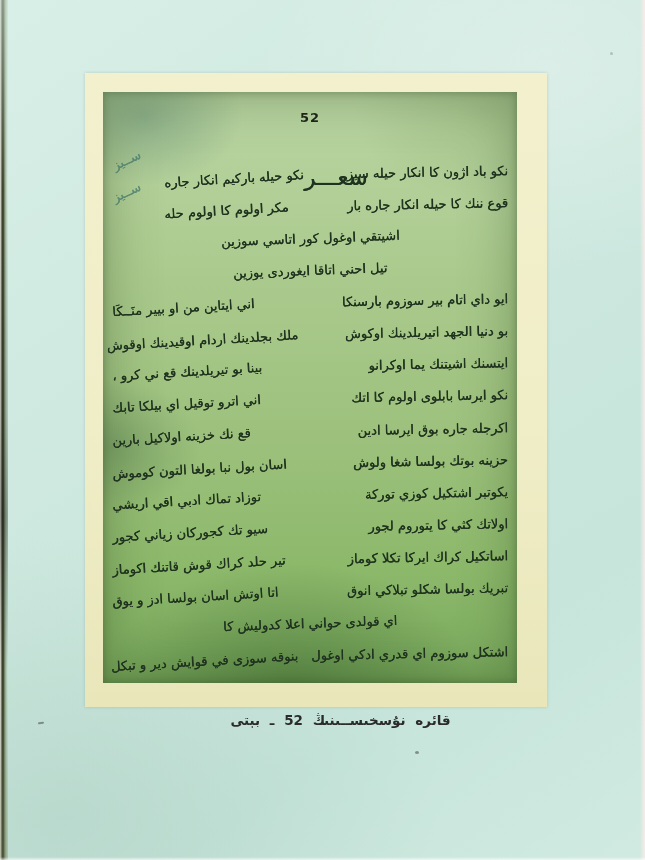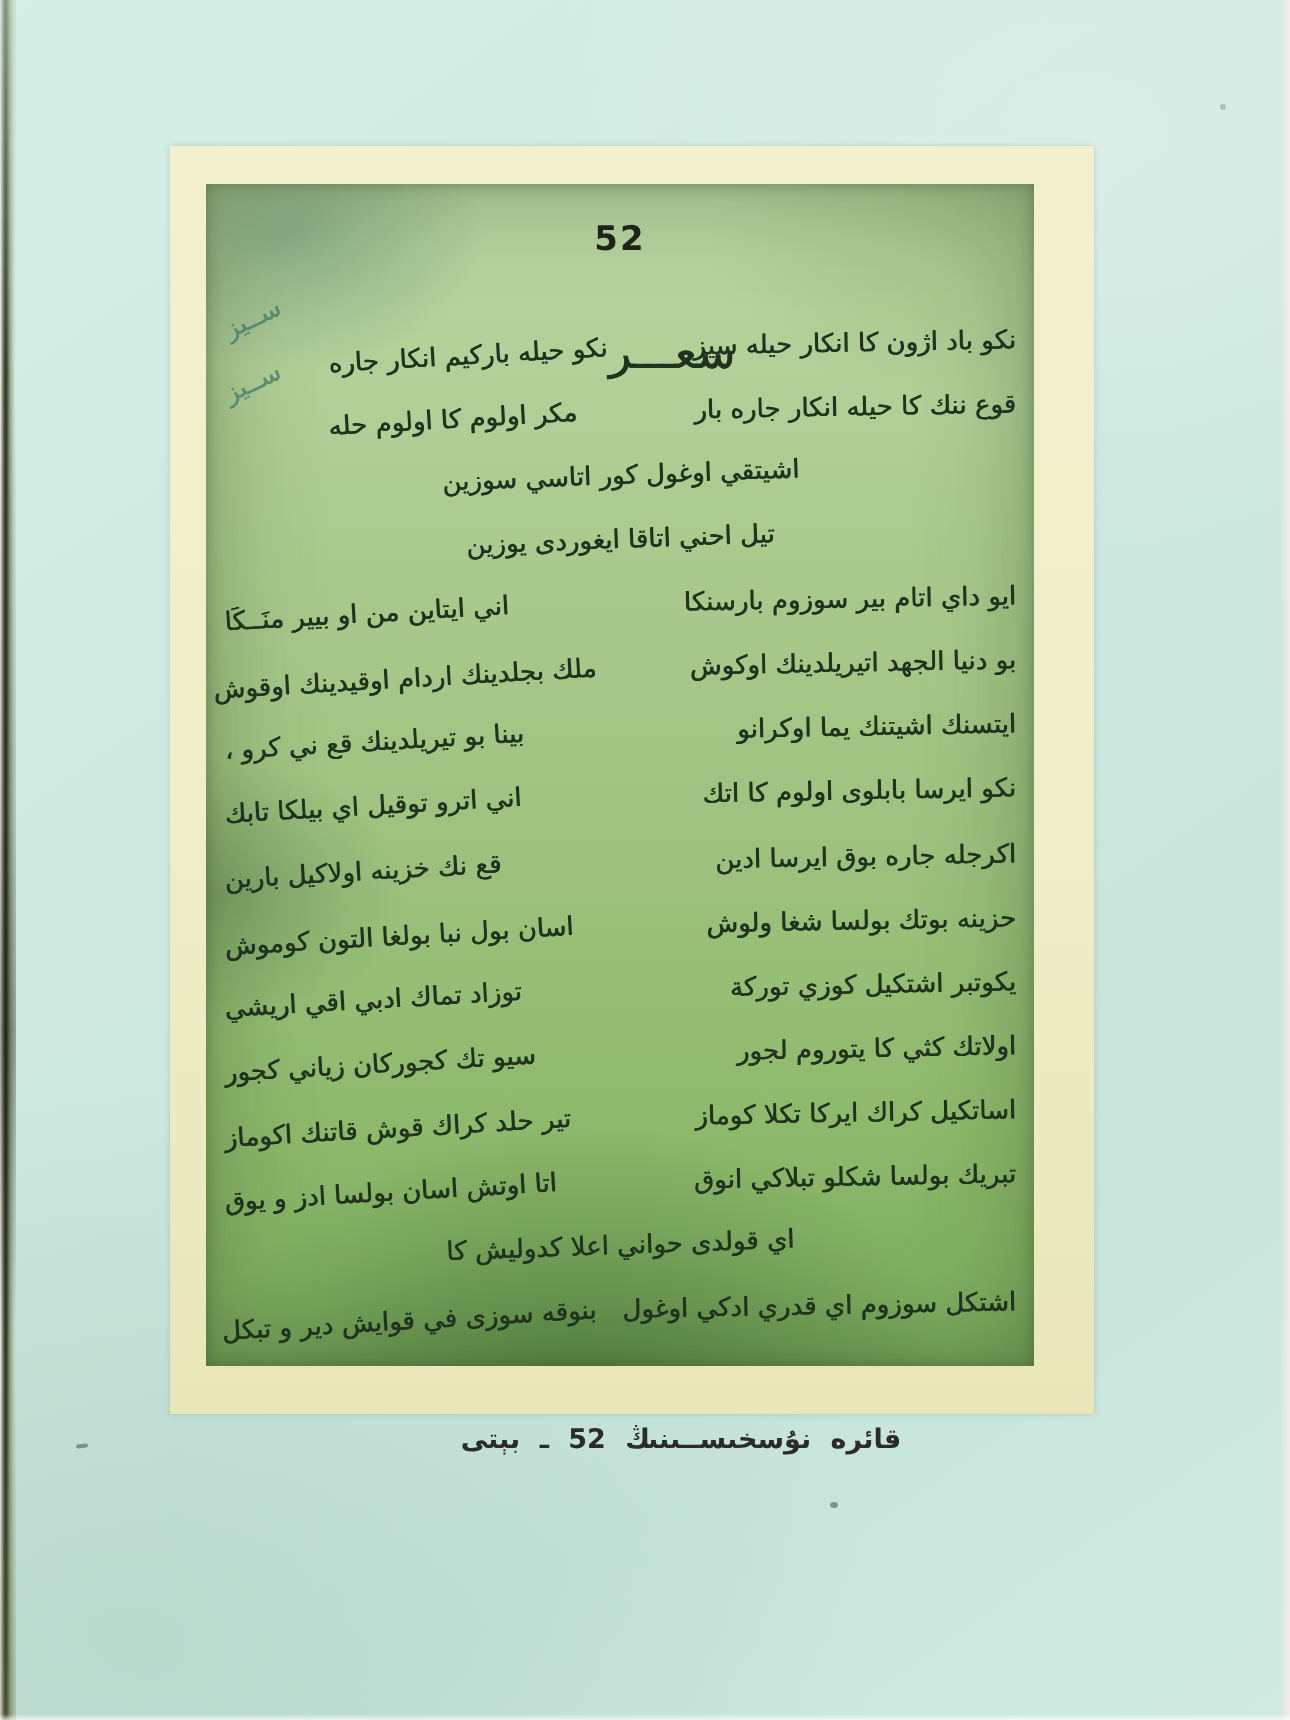--- a/index.html
+++ b/index.html
@@ -55,21 +55,21 @@
       radial-gradient(140px 100px at 10% 4%, rgba(70,115,100,.38), transparent 70%),
       radial-gradient(180px 130px at 92% 3%, rgba(125,155,95,.30), transparent 72%),
       radial-gradient(240px 170px at 45% 102%, rgba(35,75,30,.38), transparent 78%),
       radial-gradient(120px 90px at 2% 60%, rgba(55,95,60,.30), transparent 75%),
       linear-gradient(180deg,#bad5a3 0%, #aaca8d 32%, #9dc17d 58%, #8db96b 80%, #7aaa5d 100%);
     box-shadow:inset 0 0 55px rgba(55,85,40,.45), inset 0 0 8px rgba(40,60,30,.4);
     color:var(--ink);
   }
   .folio-number{
     position:absolute;top:18px;left:0;right:0;text-align:center;
-    font-size:17px;font-weight:bold;letter-spacing:1px;color:#1e2418;
+    font-size:13px;font-weight:bold;letter-spacing:1px;color:#1e2418;
     direction:ltr;
   }
   .plate-heading{
     position:absolute;top:32px;left:0;right:0;text-align:center;
     font-size:23px;color:var(--ink);
     text-shadow:.4px 0 0 currentColor;
     padding-left:52px; 
     margin-top:40px;
   }
   .lines{

